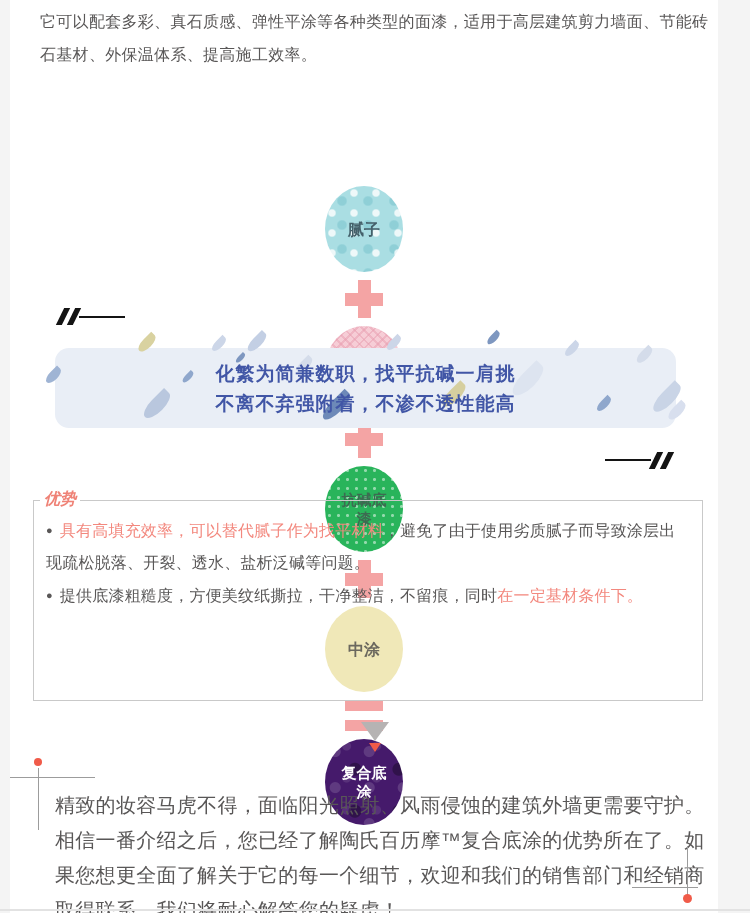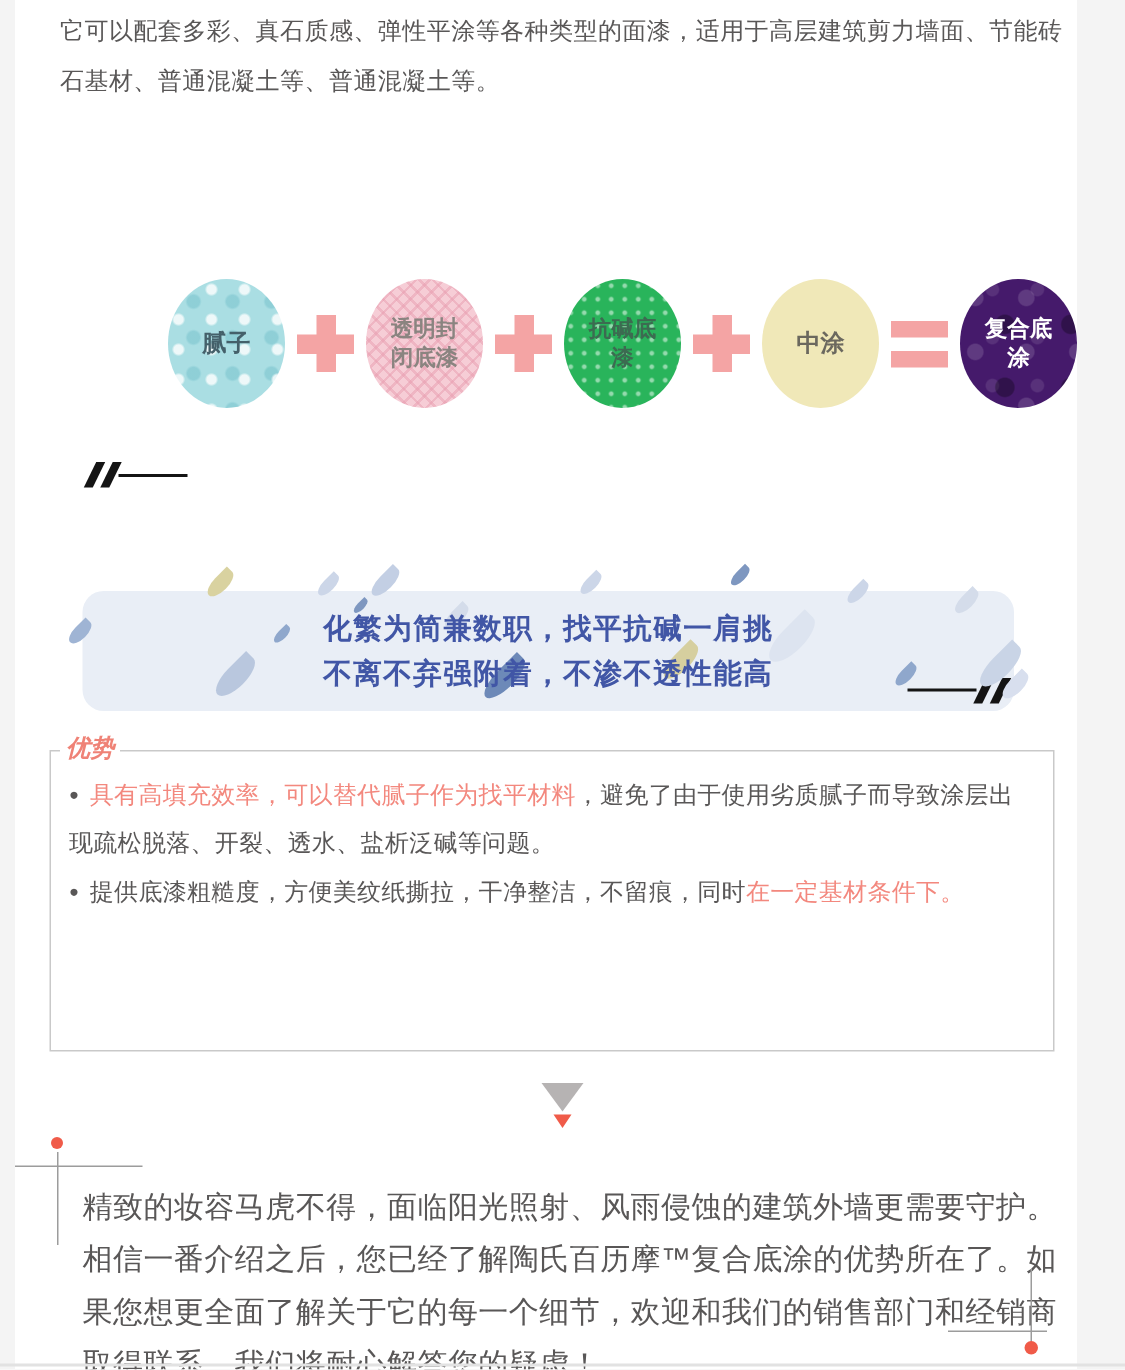--- a/index.html
+++ b/index.html
@@ -9,21 +9,21 @@
   .strip { position:absolute; top:0; height:913px; background:#f4f4f4; }
   .strip.left { left:0; width:10px; }
   .strip.right { right:0; width:32px; }
   .bottom-line { position:absolute; left:0; top:909px; width:750px; height:2px; background:#e2e2e2; }
 
   
   .intro { position:absolute; left:40px; top:5px; width:674px; font-size:16px; line-height:33px; color:#595757; letter-spacing:.3px; }
   .intro .b { font-weight:700; color:#4a4848; }
 
   
-  .formula { position:absolute; left:10px; top:186px; width:708px; display:flex; align-items:center; justify-content:flex-end; gap:8px; }
+  .formula { position:absolute; left:10px; top:186px; width:708px; display:flex; align-items:center; justify-content:flex-end; gap:8px;flex-direction:column; }
   .circle { width:78px; height:86px; border-radius:50%; display:flex; flex-direction:column; align-items:center; justify-content:center; text-align:center; font-weight:700; line-height:19px; }
   .c-putty { background-color:#aadee3;
     background-image: radial-gradient(circle at 7px 7px, rgba(255,255,255,.8) 3px, rgba(255,255,255,0) 4.5px),
                       radial-gradient(circle at 17px 15px, rgba(120,195,205,.55) 4px, rgba(120,195,205,0) 5.5px);
     background-size:22px 20px, 26px 24px; color:#44606a; font-size:16px; }
   .c-sealer { background-color:#f6cdd6;
     background-image: repeating-linear-gradient(45deg, rgba(232,158,176,.5) 0 1.8px, rgba(0,0,0,0) 1.8px 6.5px),
                       repeating-linear-gradient(-45deg, rgba(232,158,176,.5) 0 1.8px, rgba(0,0,0,0) 1.8px 6.5px);
     color:#8a8480; font-size:15px; }
   .c-alkali { background-color:#29b45b;
@@ -44,21 +44,21 @@
   
   .quote-open { position:absolute; left:60px; top:308px; display:flex; align-items:flex-start; }
   .quote-close { position:absolute; left:0; top:452px; width:670px; display:flex; justify-content:flex-end; align-items:flex-end; }
   .qmark { display:inline-flex; gap:5px; transform:skewX(-26deg); }
   .qmark i { display:block; width:6px; height:17px; background:#141414; }
   .qline { display:inline-block; width:46px; height:2px; background:#141414; }
   .quote-open .qline { margin-top:8px; margin-left:2px; }
   .quote-close .qline { margin-bottom:8px; margin-right:2px; }
 
   
-  .banner { position:absolute; left:55px; top:348px; width:621px; height:80px; background:#e9eef6; border-radius:14px;margin-top:46px; }
+  .banner { position:absolute; left:55px; top:348px; width:621px; height:80px; background:#e9eef6; border-radius:14px; }
   .banner-text { position:relative; z-index:2; text-align:center; padding-top:11px; font-size:19px; font-weight:700; color:#4156a6; line-height:30px; letter-spacing:1px; }
   .drop { position:absolute; border-radius:0 50% 50% 50%; transform:rotate(45deg); z-index:1; }
 
   
   .adv-box { position:absolute; left:33px; top:500px; width:670px; height:201px; border:1px solid #c9c9c9; padding:13px 14px 0 12px; }
   .adv-legend { position:absolute; top:-12px; left:6px; background:#ffffff; padding:0 4px; color:#ef8276; font-size:16px; font-weight:700; font-style:italic; }
   .adv-item { font-size:16px; line-height:32px; color:#595757; letter-spacing:.2px; }
   .adv-item .dot { font-size:11px; vertical-align:2px; margin-right:7px; color:#595757; }
   .adv-item .hl { color:#f3887e; }
 
@@ -73,21 +73,21 @@
   .closing-text { position:absolute; left:55px; top:788px; width:666px; font-size:20px; line-height:35px; color:#595757; letter-spacing:.3px; }
 </style>
 </head>
 <body>
 
 <div class="page">
   <div class="strip left"></div>
   <div class="strip right"></div>
 
   <div class="intro">
-    <p>它可以配套多彩、真石质感、弹性平涂等各种类型的面漆，适用于高层建筑剪力墙面、节能砖石基材、普通混凝土等、普通混凝土等。</p>
+    <p>它可以配套多彩、真石质感、弹性平涂等各种类型的面漆，适用于高层建筑剪力墙面、节能砖石基材、外保温体系、提高施工效率。</p>
   </div>
 
   <div class="formula">
     <div class="circle c-putty">
         <span>腻子</span>
       </div>
     <div class="plus"></div>
     <div class="circle c-sealer">
       <span>透明封</span>
       <span>闭底漆</span>

